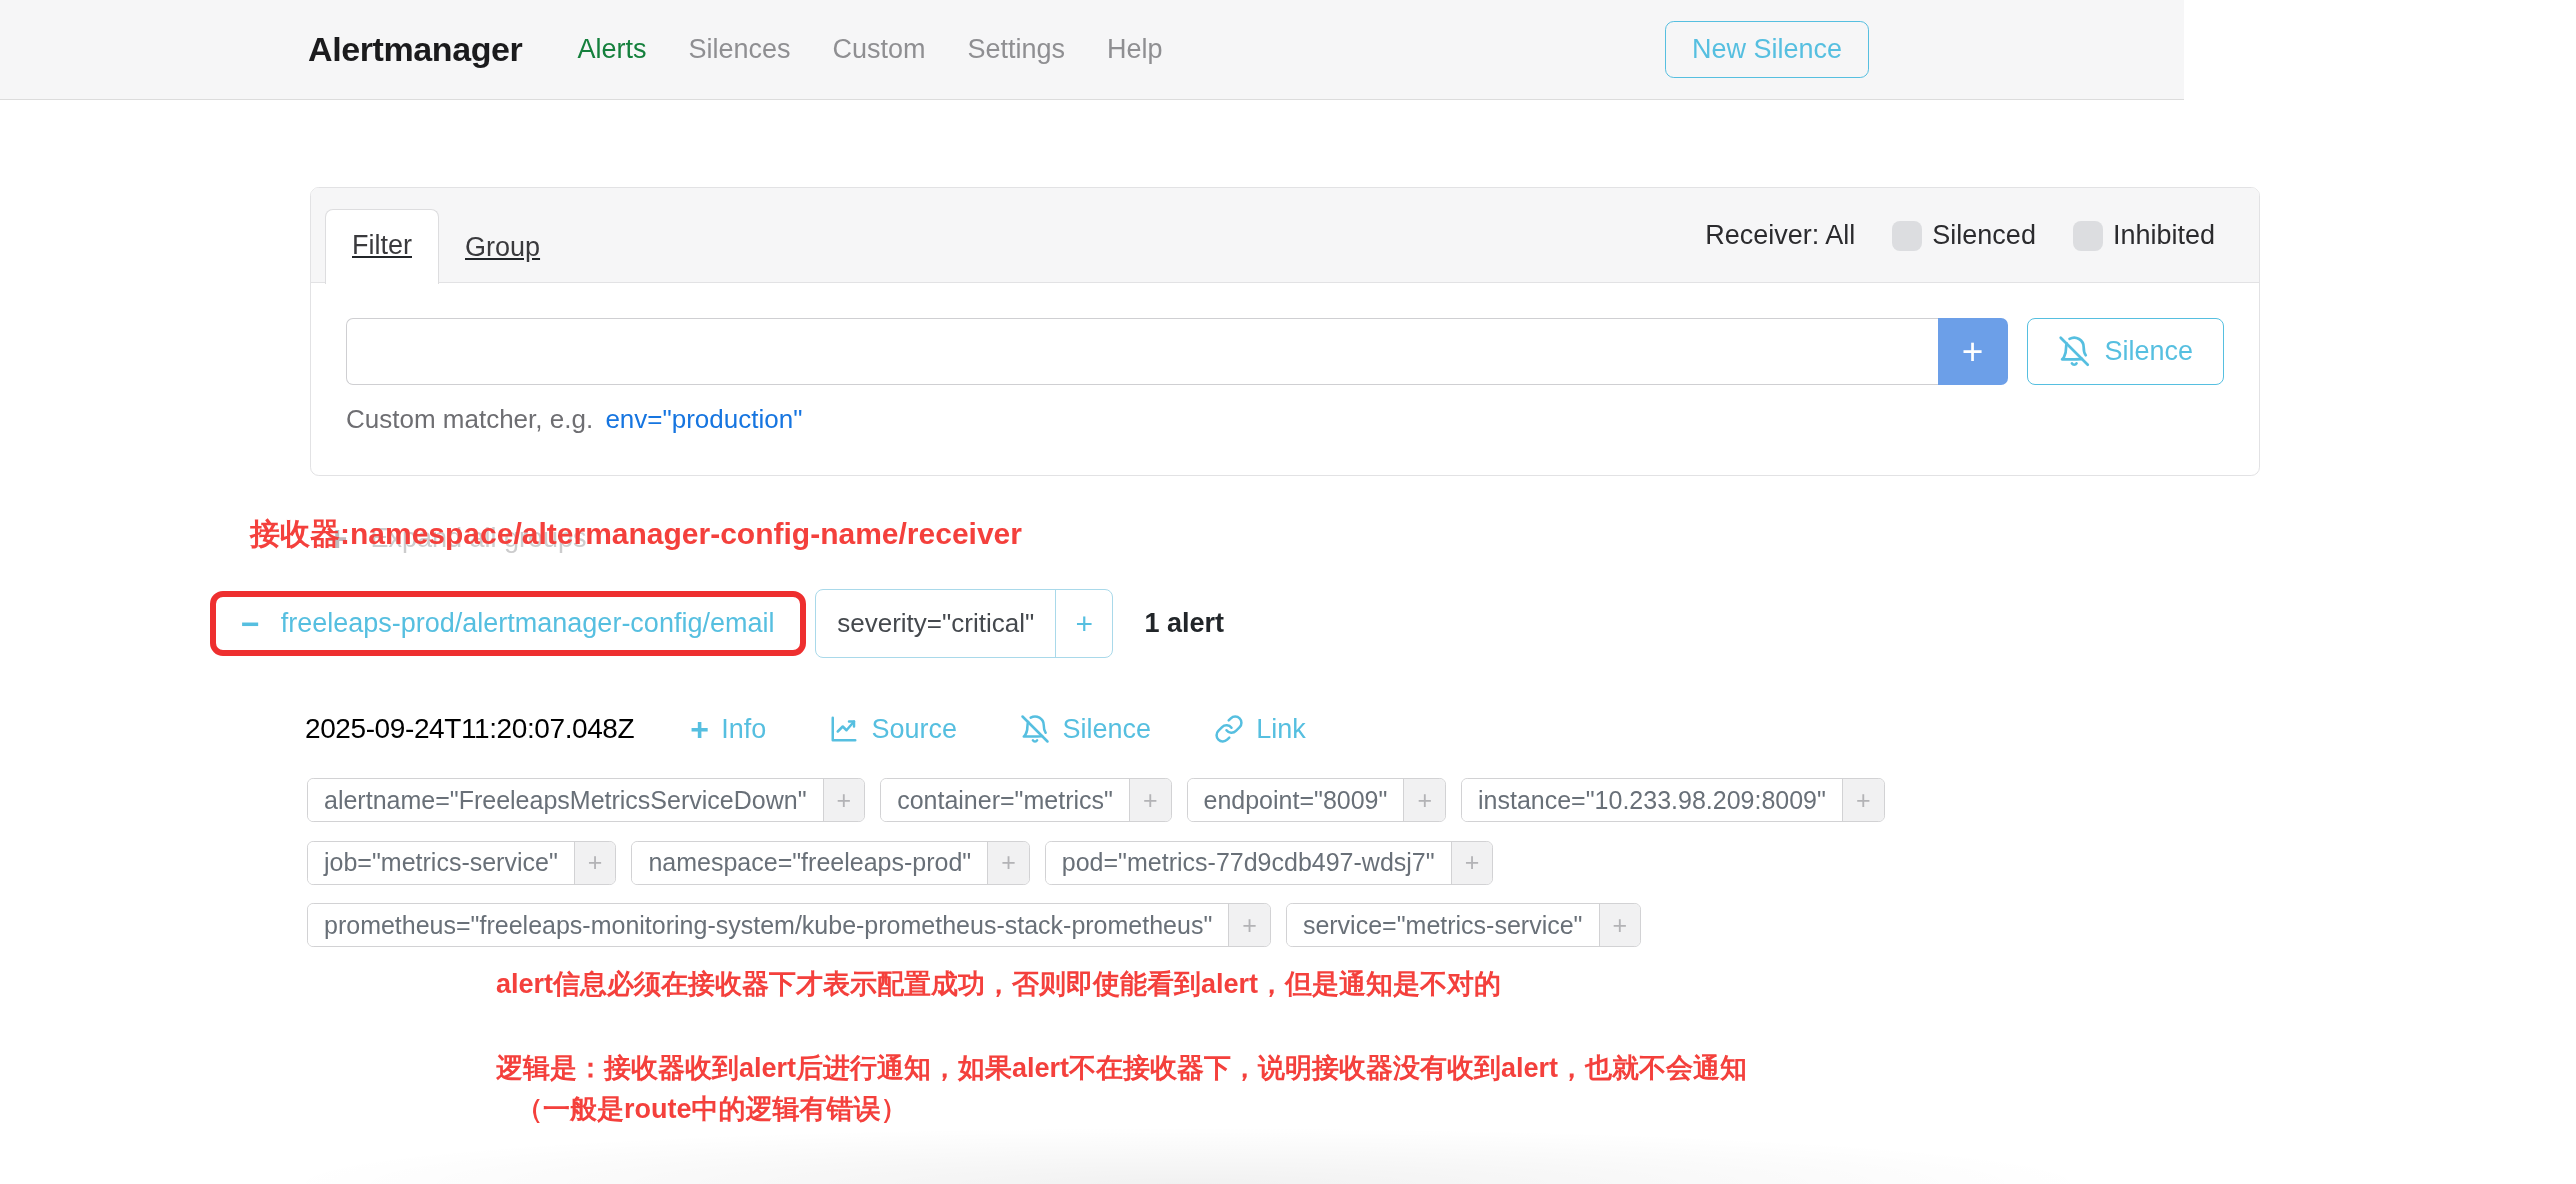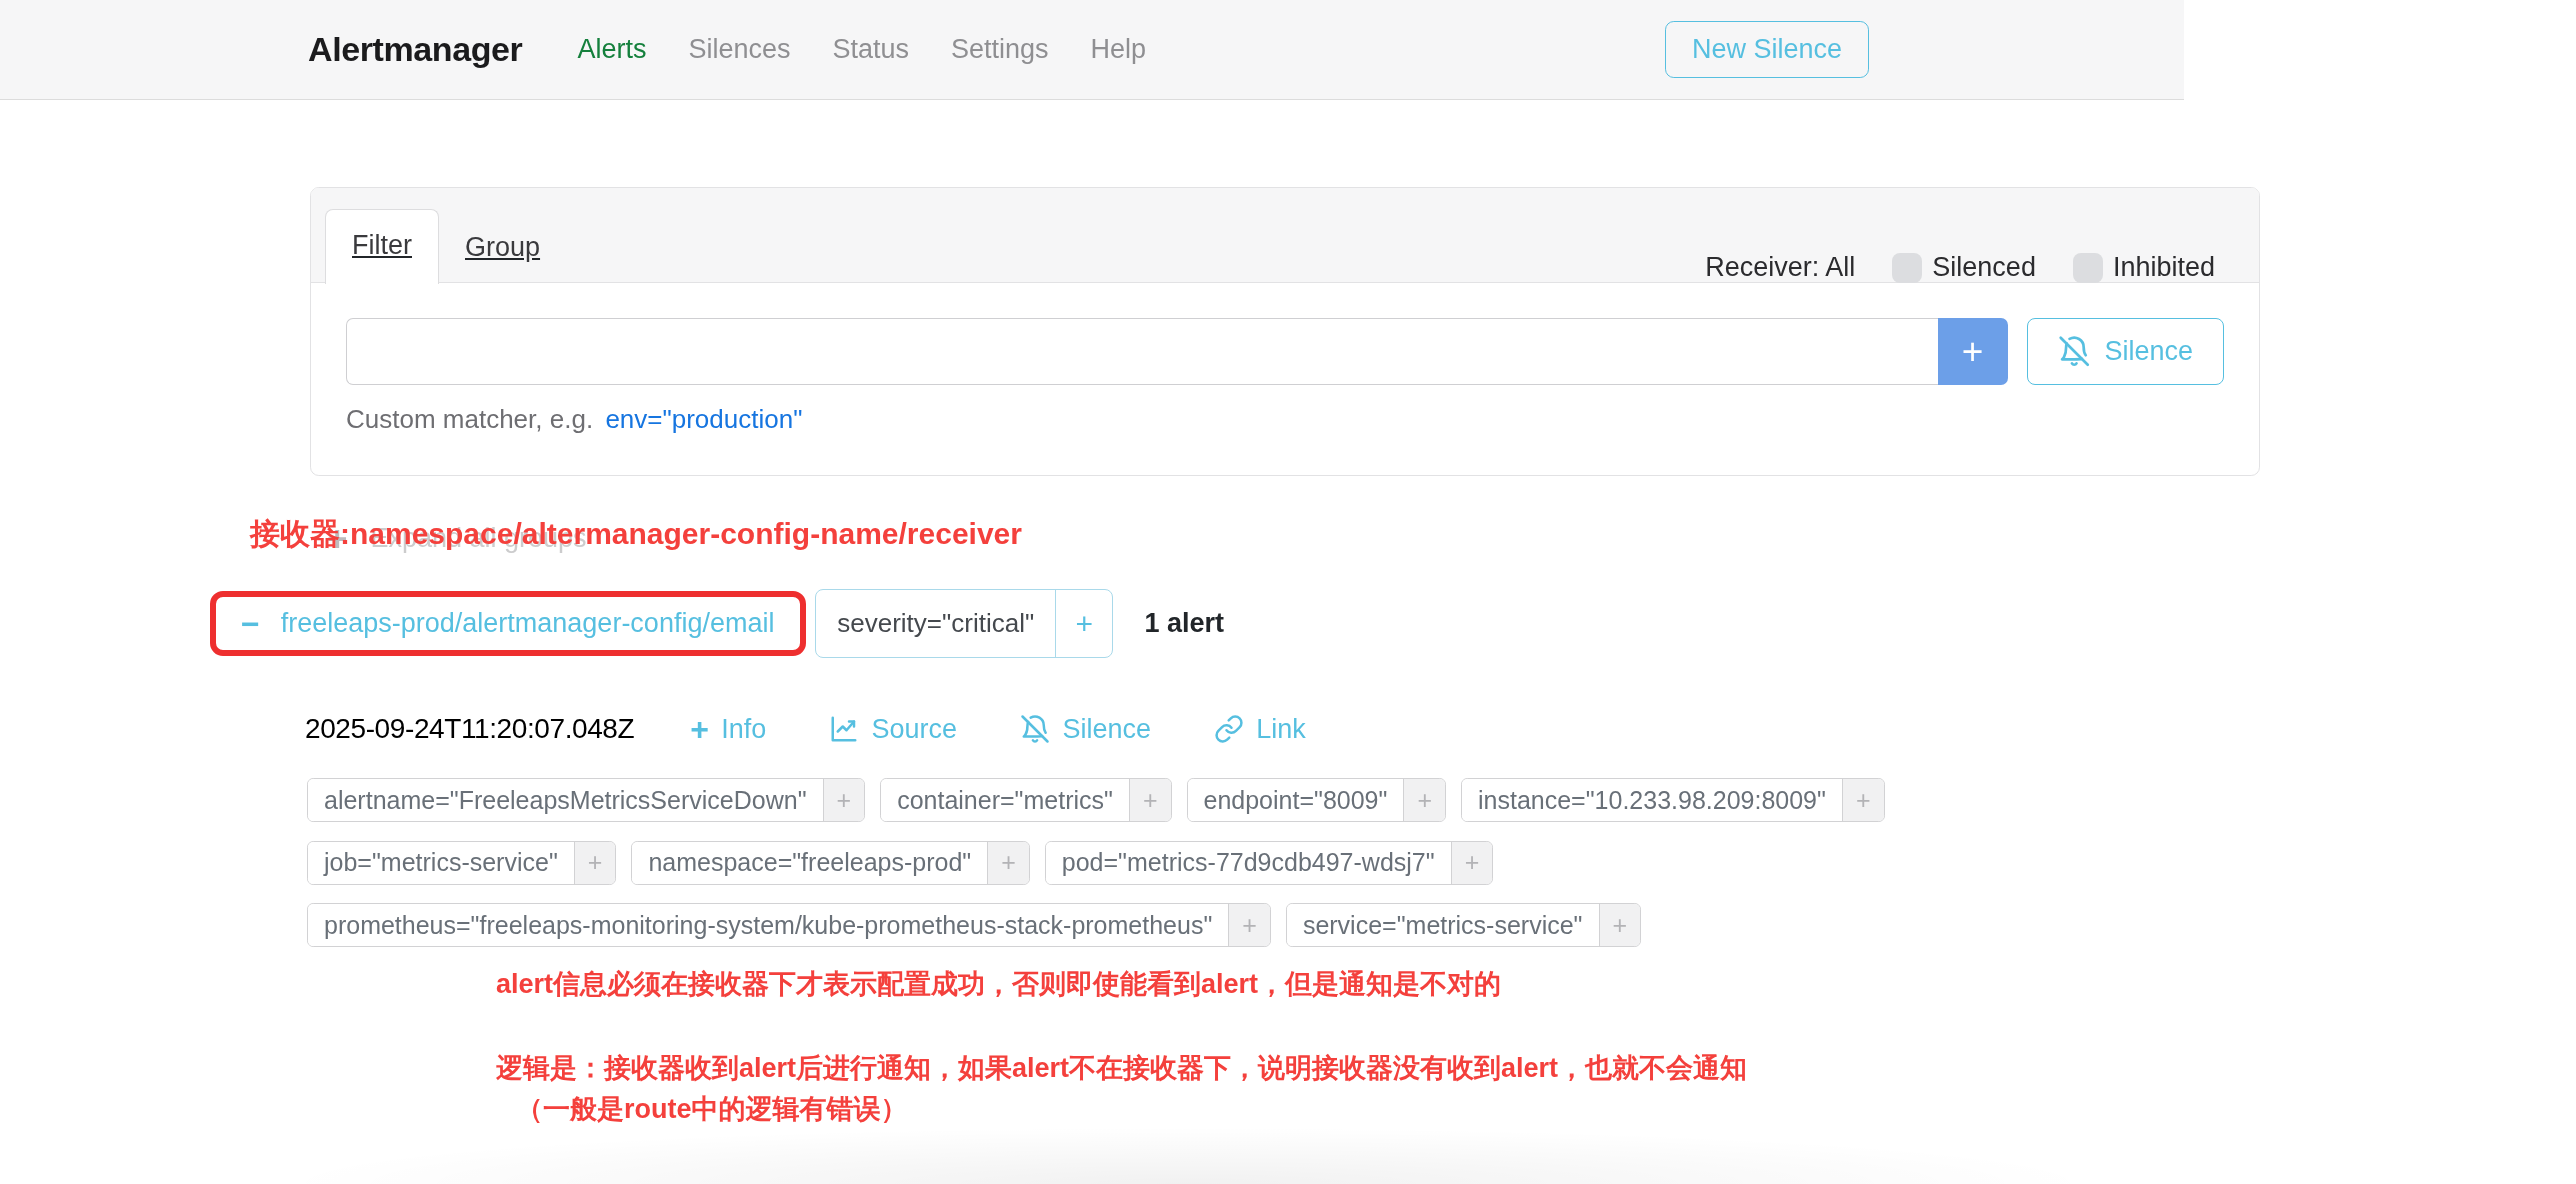--- a/index.html
+++ b/index.html
@@ -34,21 +34,21 @@
   }
   .tab {
     font-size: 27px; color: #3a3a3d; padding: 19.4px 26px; cursor: pointer; position: relative;
   }
   .tab.active {
     background: #ffffff; border: 1.8px solid #dddddf; border-bottom: none;
     border-radius: 8px 8px 0 0; margin-bottom: -1.8px; padding-bottom: 23px;
   }
   .header-right {
     position: absolute; right: 44px; top: 0; height: 95px;
-    display: flex; align-items: flex-end; gap: 37px;
+    display: flex; align-items: center; gap: 37px;
   }
   .receiver-label { font-size: 27px; color: #2b2b2e; cursor: pointer; }
   .check-group { display: flex; align-items: center; gap: 10px; cursor: pointer; }
   .checkbox {
     width: 30px; height: 30px; background: #dcdde0; border-radius: 8px;
   }
   .check-label { font-size: 27px; color: #2b2b2e; }
 
   .card-body { padding: 35px 35px 0 35px; }
   .matcher-row { display: flex; align-items: stretch; }
@@ -149,21 +149,21 @@
 <body>
 
 <header class="navbar">
   <div class="brand">Alertmanager</div>
   <nav class="nav-links">
 
       <span class="nav-link active">Alerts</span>
 
       <span class="nav-link">Silences</span>
 
-      <span class="nav-link">Status</span>
+      <span class="nav-link">Custom</span>
 
       <span class="nav-link">Settings</span>
 
       <span class="nav-link">Help</span>
     </nav>
   <button class="btn-outline-info">New Silence</button>
 </header>
 
 <section class="card">
   <div class="card-header">

